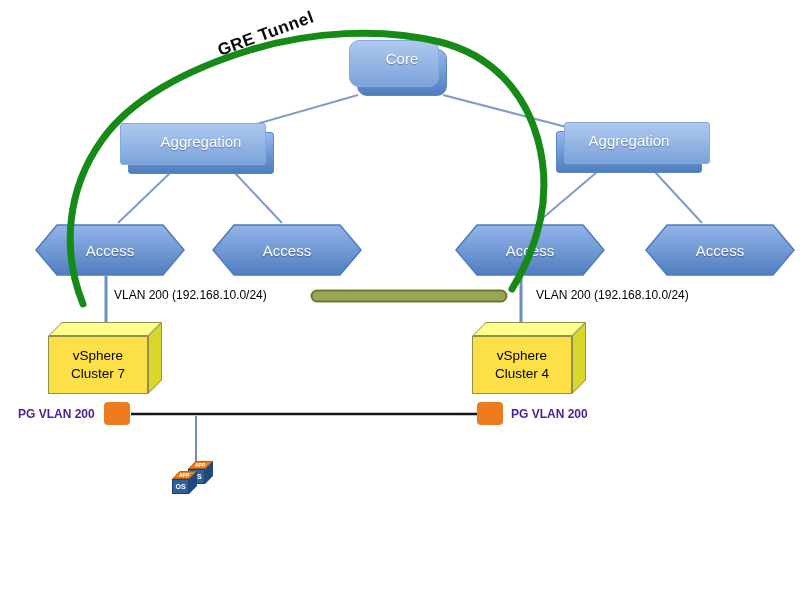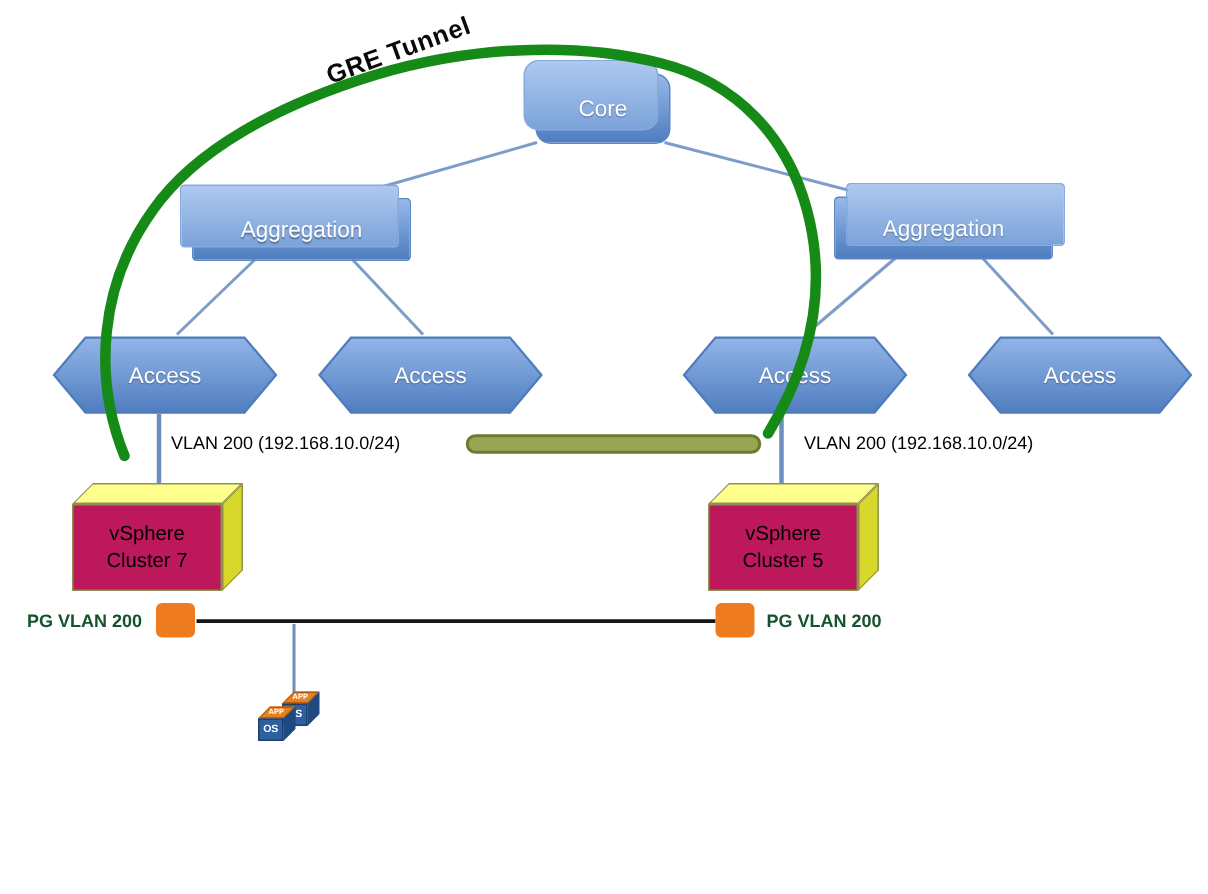--- a/index.html
+++ b/index.html
@@ -6,21 +6,21 @@
   #canvas{
     position:relative;width:805px;height:596px;background:#ffffff;overflow:hidden;
     font-family:"Liberation Sans",sans-serif;
   }
   svg{position:absolute;left:0;top:0;}
   .layer-back{z-index:1;}
   .layer-front{z-index:6;pointer-events:none;}
 
   
   .node-rect{
-    position:absolute;z-index:3;display:flex;align-items:center;justify-content:center;
+    position:absolute;z-index:3;display:flex;justify-content:center;
     color:#fff;font-size:15px;text-shadow:0 1px 1px rgba(0,0,0,.35);
     background:linear-gradient(180deg,#97b8ea 0%,#6e97d2 55%,#4f7dbf 100%);
     border:1px solid #5b86c2;
   }
   .node-rect::before{
     content:"";position:absolute;left:-1px;top:-1px;width:100%;height:100%;z-index:-1;
     background:linear-gradient(180deg,#aec8ef,#7ba3da);
     border:1px solid #86aadc;border-radius:inherit;
   }
   .shadow-ul::before{transform:translate(-8px,-9px);}
@@ -33,39 +33,39 @@
   .hex-node{position:absolute;z-index:3;width:150px;height:52px;}
   .hex-node svg{position:absolute;left:0;top:0;}
   .hex-label{
     position:absolute;inset:0;display:flex;align-items:center;justify-content:center;
     color:#fff;font-size:15px;text-shadow:0 1px 1px rgba(0,0,0,.35);
   }
 
   
   .cluster{position:absolute;z-index:3;width:114px;height:72px;}
   .cluster .face-front{
-    position:absolute;left:0;top:14px;width:100px;height:58px;background:#be185d;
+    position:absolute;left:0;top:14px;width:100px;height:58px;background:#fde047;
     border:1px solid #8f8f4f;box-sizing:border-box;
     display:flex;flex-direction:column;align-items:center;justify-content:center;
     font-size:13.5px;color:#000;line-height:1.3;
   }
   .cluster .face-top{
     position:absolute;left:0;top:0;width:100px;height:14px;background:#ffff8e;
     border:1px solid #8f8f4f;box-sizing:border-box;
     transform:skewX(-45deg);transform-origin:0 100%;
   }
   .cluster .face-side{
     position:absolute;left:100px;top:14px;width:14px;height:58px;background:#d8d82c;
     border:1px solid #8f8f4f;box-sizing:border-box;
     transform:skewY(-45deg);transform-origin:0 0;
   }
 
   
   .vlan-label{position:absolute;z-index:4;font-size:12px;font-weight:normal;color:#000;}
-  .pg-label{position:absolute;z-index:4;font-size:12px;font-weight:bold;color:#14532d;}
+  .pg-label{position:absolute;z-index:4;font-size:12px;font-weight:bold;color:#4c1d95;}
 
   
   .pg-square{position:absolute;z-index:4;width:26px;height:23px;background:#ee7c1f;border-radius:4px;}
 
   
   #gre-label{
     position:absolute;z-index:7;left:215px;top:42px;font-size:17px;font-weight:bold;color:#0a0a0a;
     transform:rotate(-20deg);transform-origin:0 0;letter-spacing:.5px;
   }
 
@@ -162,21 +162,21 @@
     <div class="face-front">
       <span>vSphere</span>
       <span>Cluster 7</span>
     </div>
   </div>
   <div class="cluster" style="left:472px;top:322px;">
     <div class="face-top"></div>
     <div class="face-side"></div>
     <div class="face-front">
       <span>vSphere</span>
-      <span>Cluster 5</span>
+      <span>Cluster 4</span>
     </div>
   </div>
 
   <div class="pg-label" style="left:18px;top:407px;">PG VLAN 200</div>
   <div class="pg-square" style="left:104px;top:402px;"></div>
   <div class="pg-square" style="left:477px;top:402px;"></div>
   <div class="pg-label" style="left:511px;top:407px;">PG VLAN 200</div>
 
   <div id="vapp-icon">
     <div id="cube-back" class="cube">

